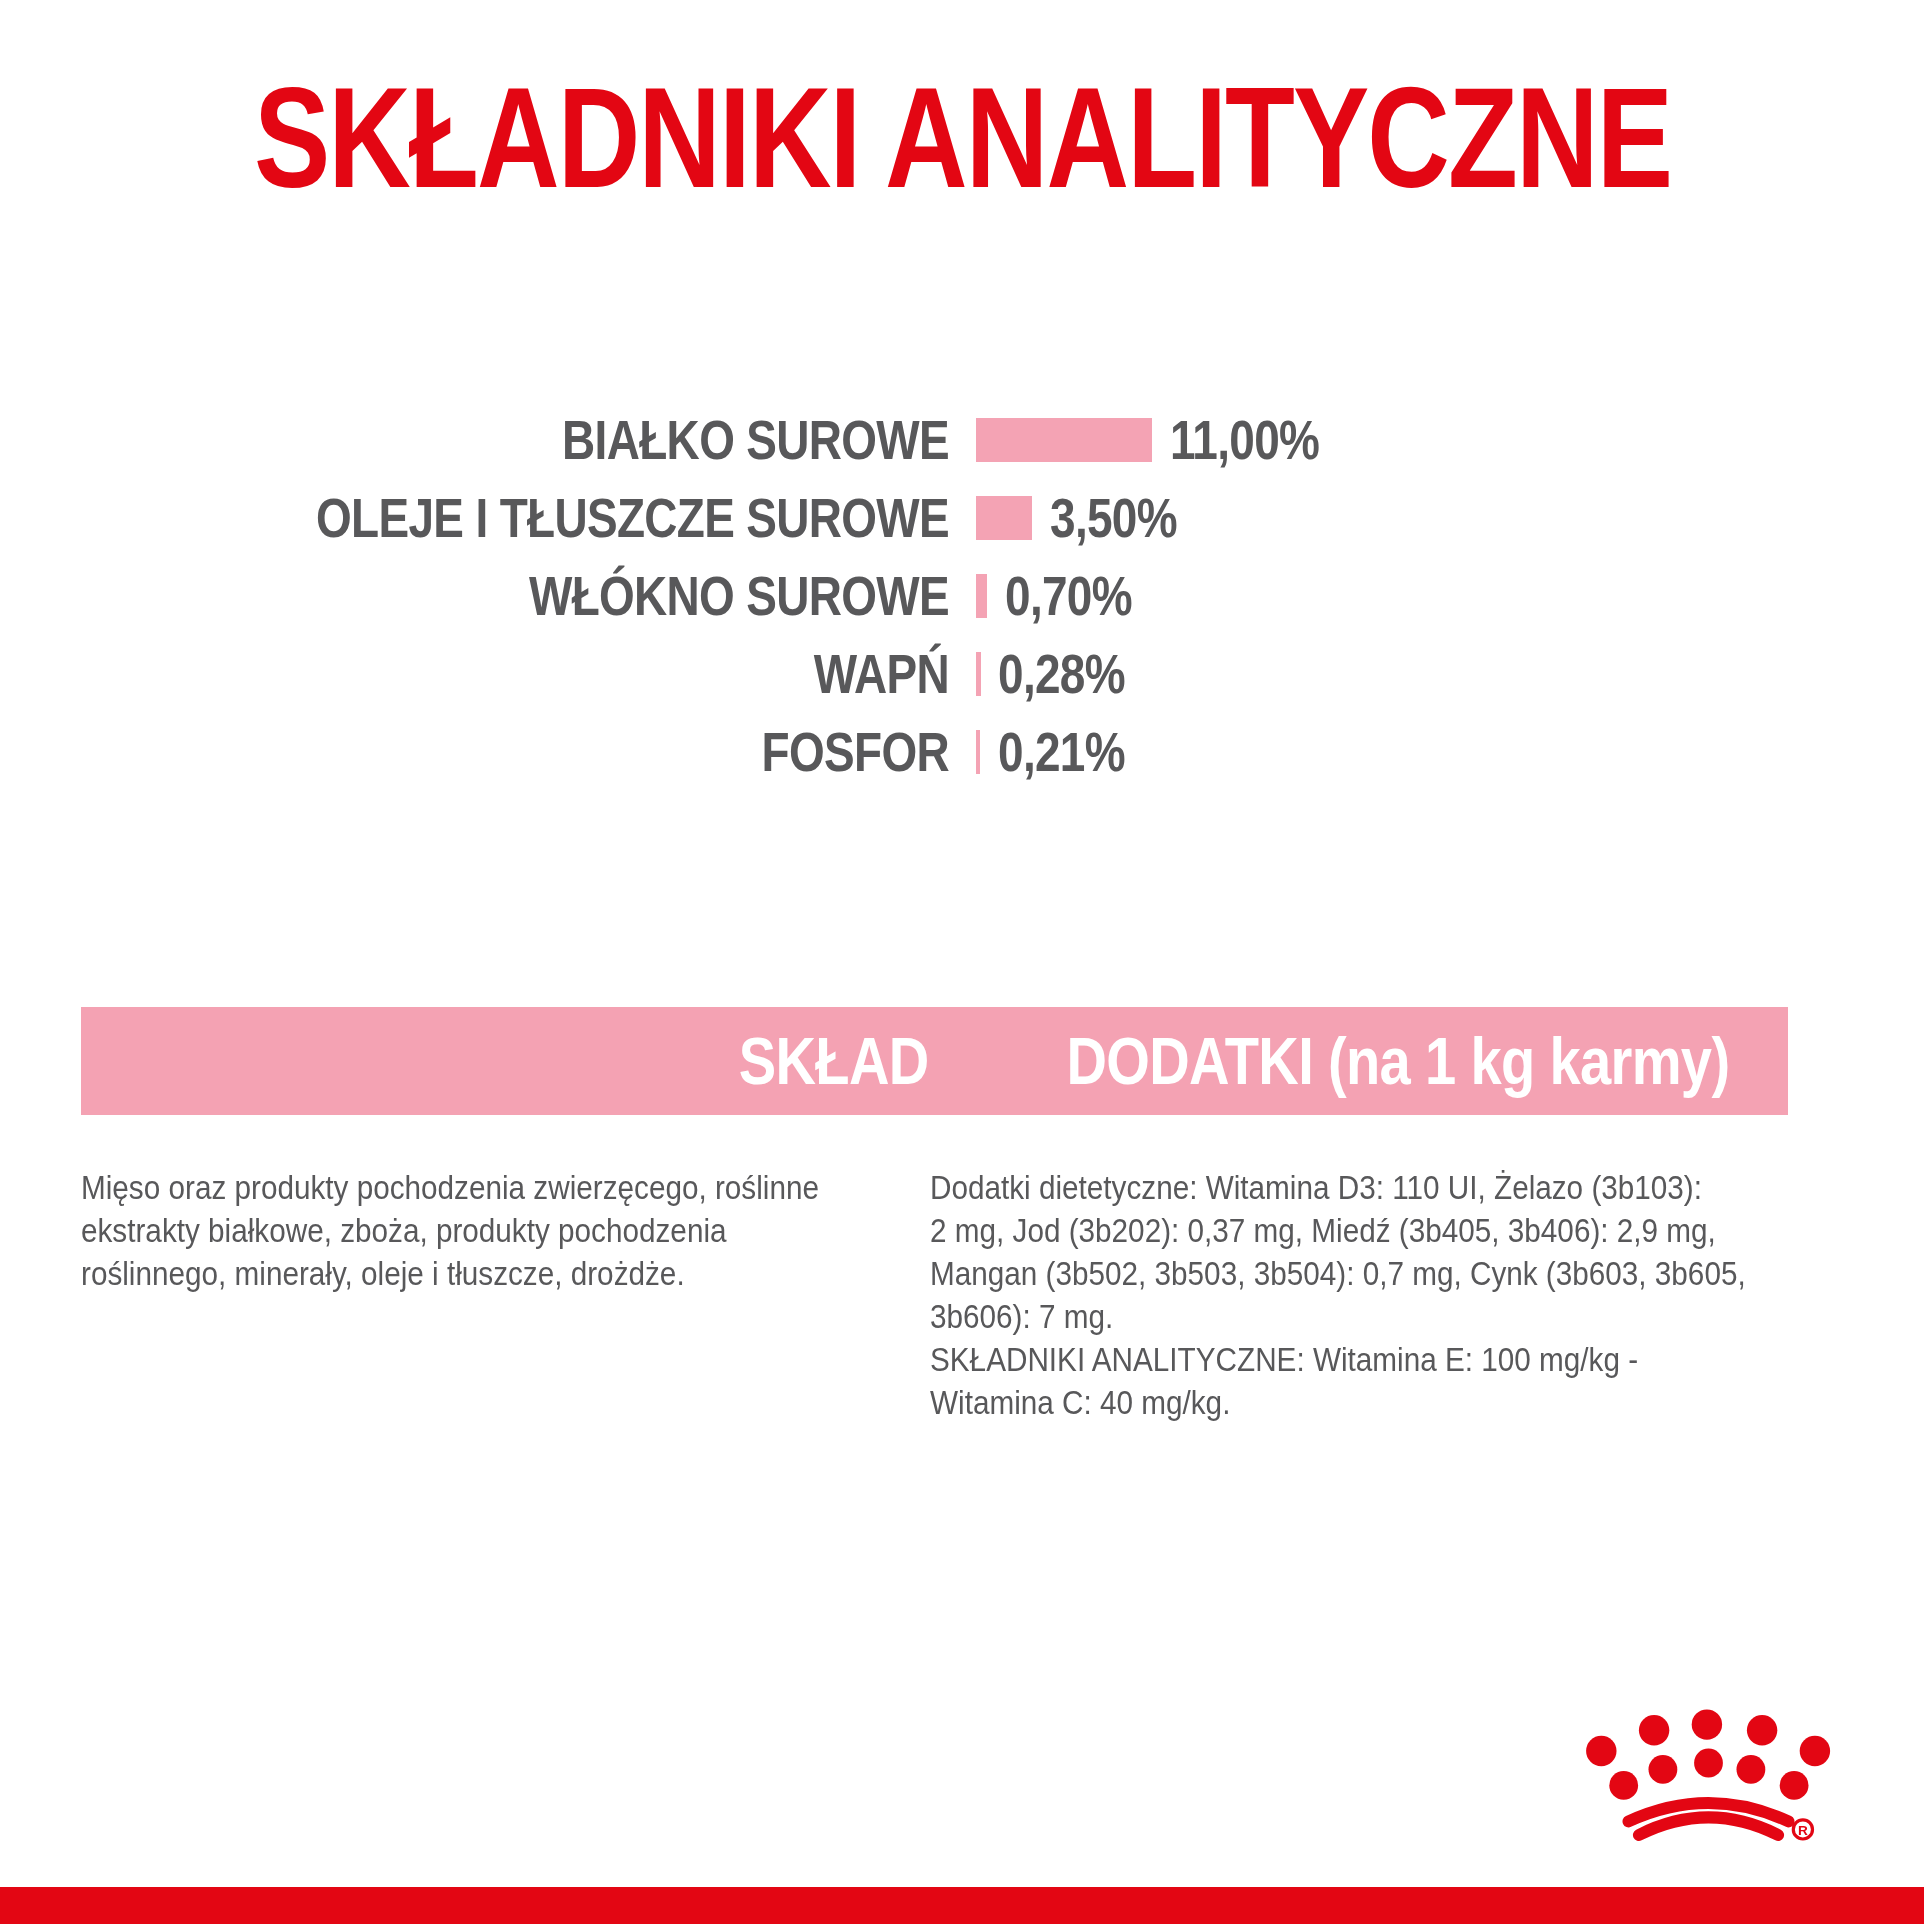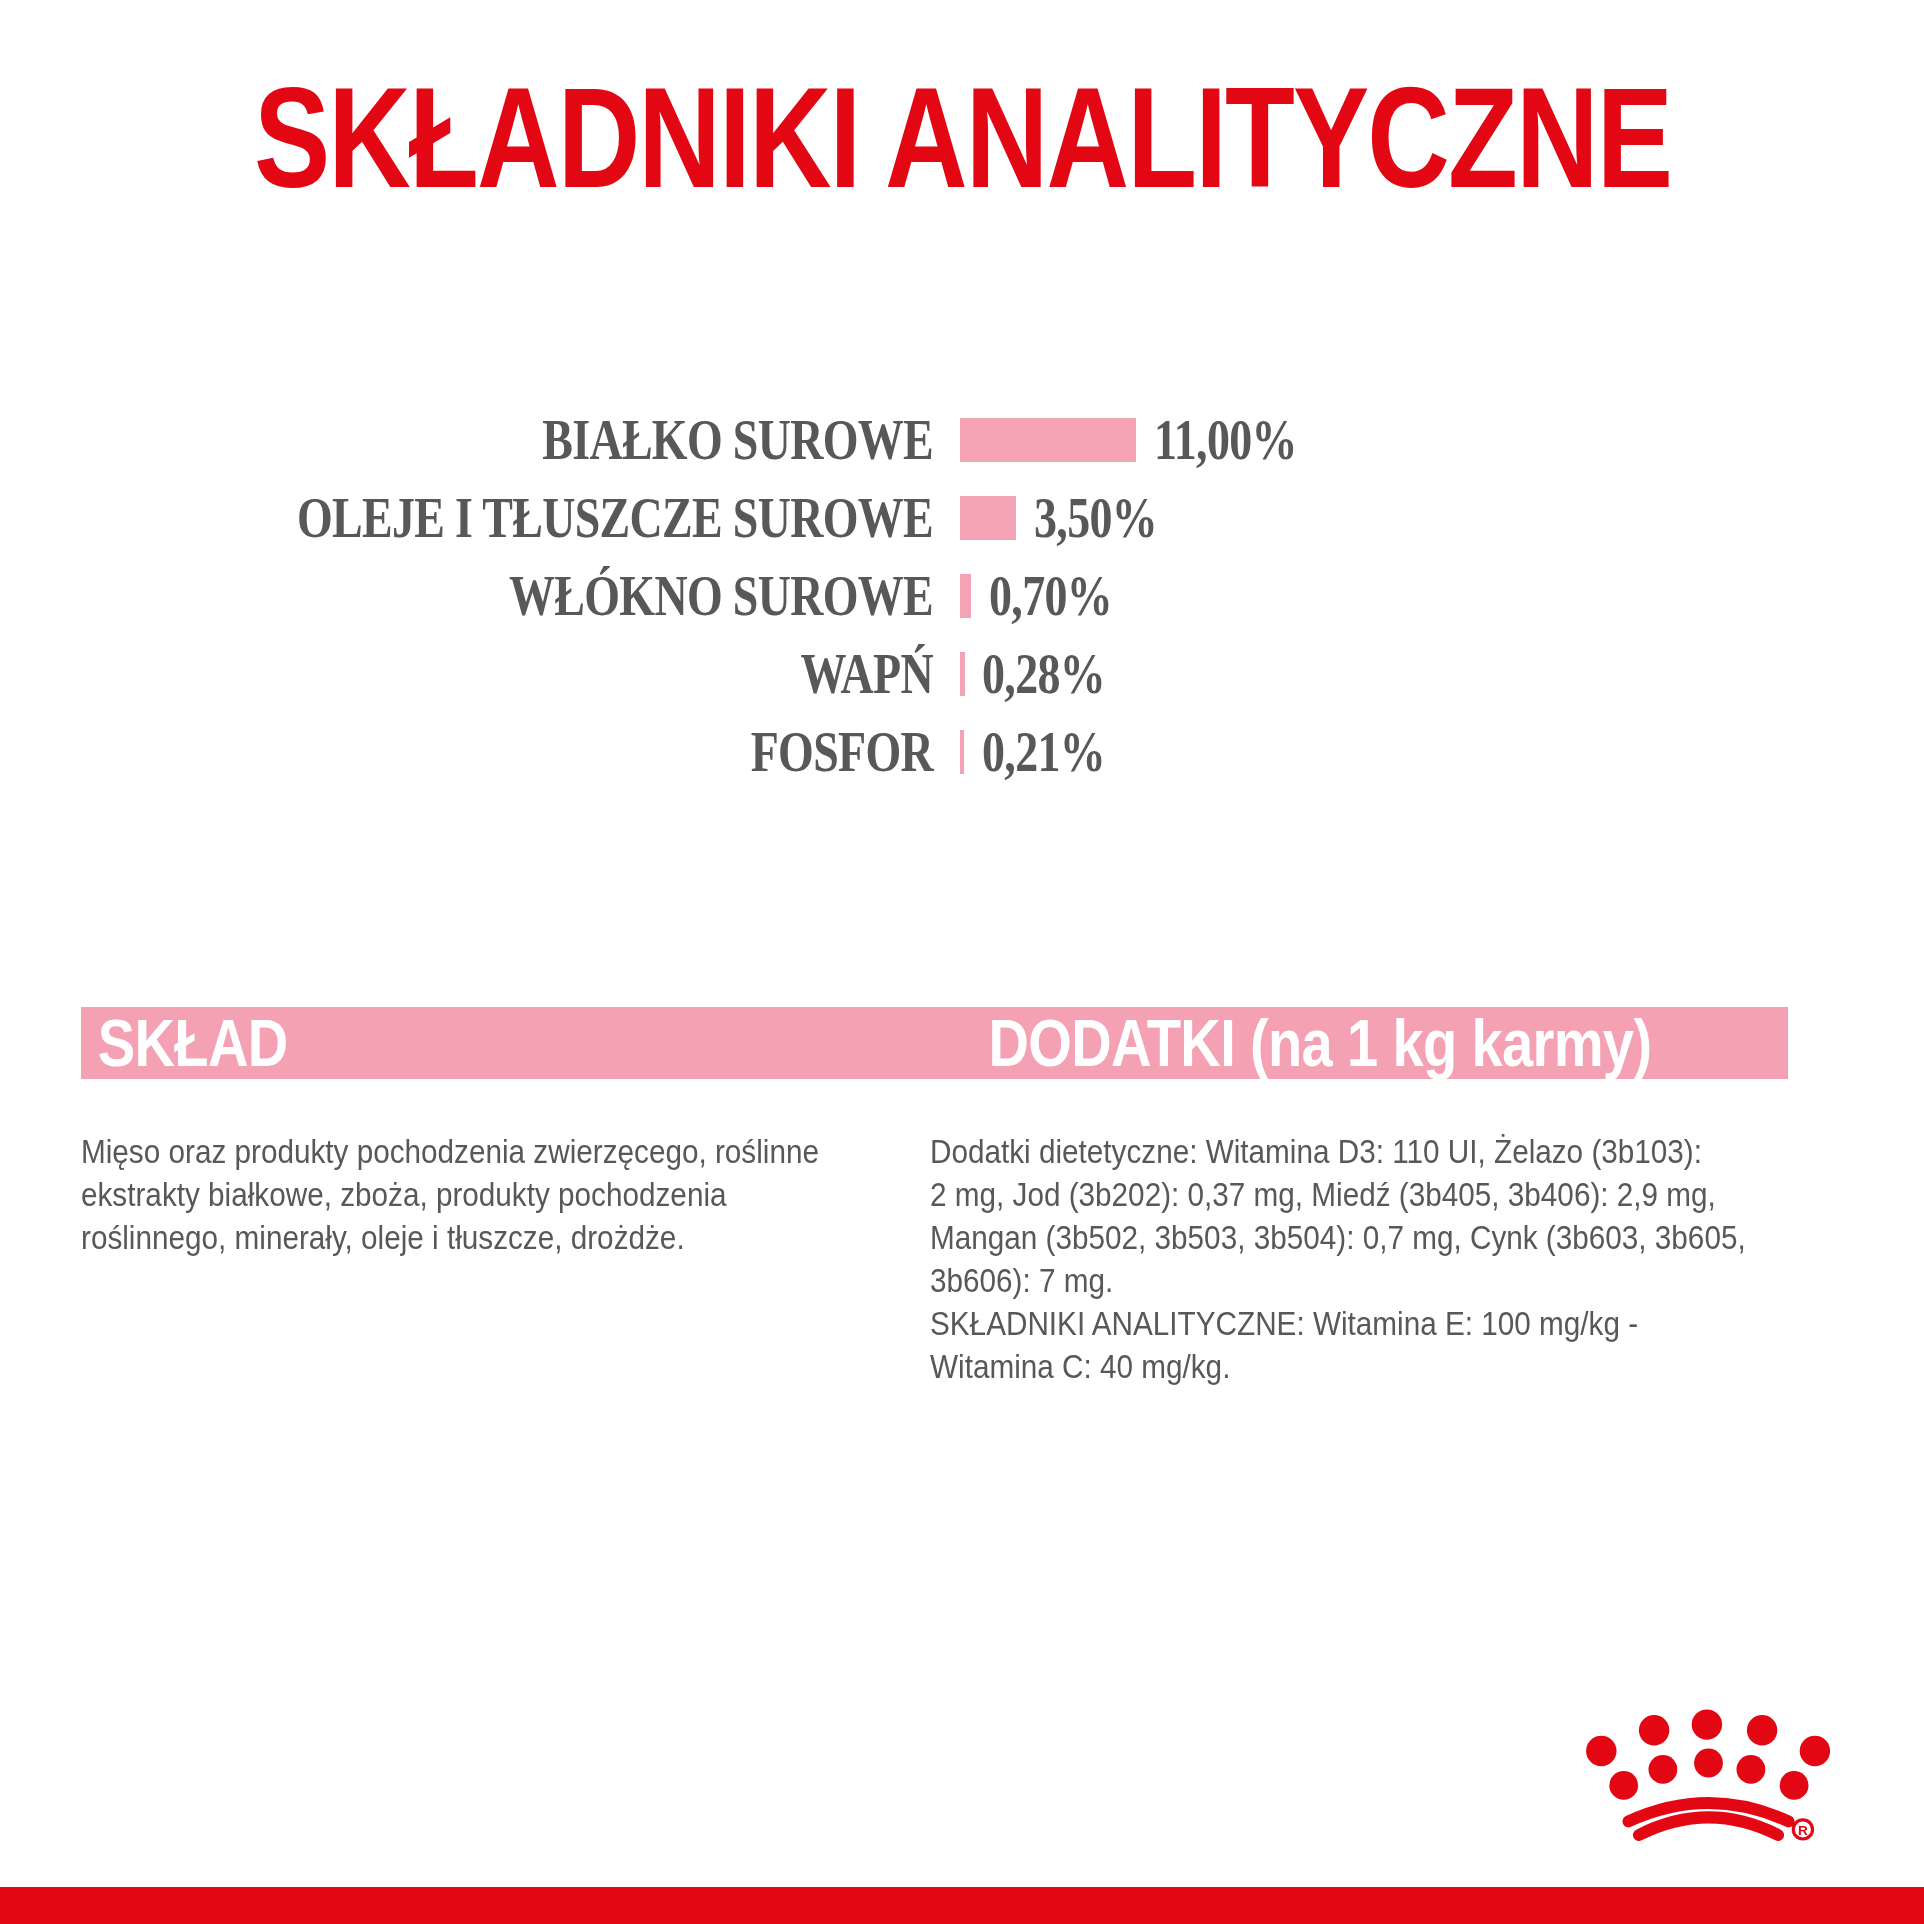--- a/index.html
+++ b/index.html
@@ -18,21 +18,21 @@
     text-align:center;
     font-size:143px;font-weight:bold;line-height:1.0;
     letter-spacing:-2.4px;
     color:#E30613;
     transform:scaleX(0.80);
     transform-origin:50% 50%;
     white-space:nowrap;
   }
 
   
-  .chart{position:absolute;top:418px;left:0;width:1688px;font-family:Liberation Serif, serif;}
+  .chart{position:absolute;top:418px;left:16px;width:1688px;}
   .chart-row{
     display:flex;align-items:center;
     height:44px;margin-bottom:34px;
   }
   .chart-label{
     flex:0 0 933px;width:933px;
     text-align:right;
     font-size:56px;font-weight:bold;line-height:44px;
     letter-spacing:-0.8px;
     color:#58585A;
@@ -53,23 +53,23 @@
     transform:scaleX(0.82);
     transform-origin:0 50%;
     white-space:nowrap;
   }
 
   
   .section{position:absolute;top:1007px;}
   .section.left{left:81px;width:864px;}
   .section.right{left:930px;width:858px;}
   .section-header{
-    height:72px;
+    height:108px;
     background:#F4A2B3;
-    display:flex;align-items:center;justify-content:flex-start;
+    display:flex;align-items:center;justify-content:flex-end;
   }
   .section-header-text{
     color:#ffffff;
     font-size:66px;font-weight:bold;
     letter-spacing:-0.8px;
     transform:scaleX(0.85);
     transform-origin:50% 50%;
     white-space:nowrap;
   }
   .section-body{

